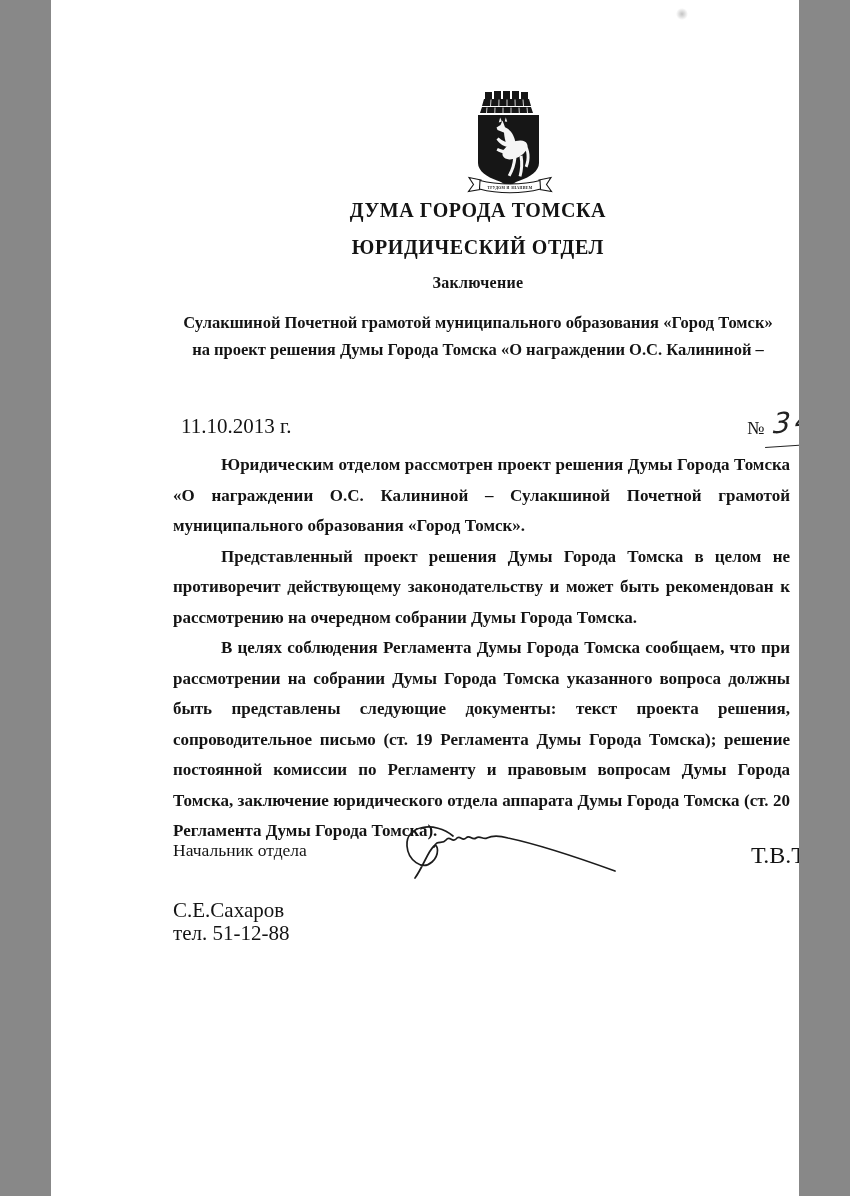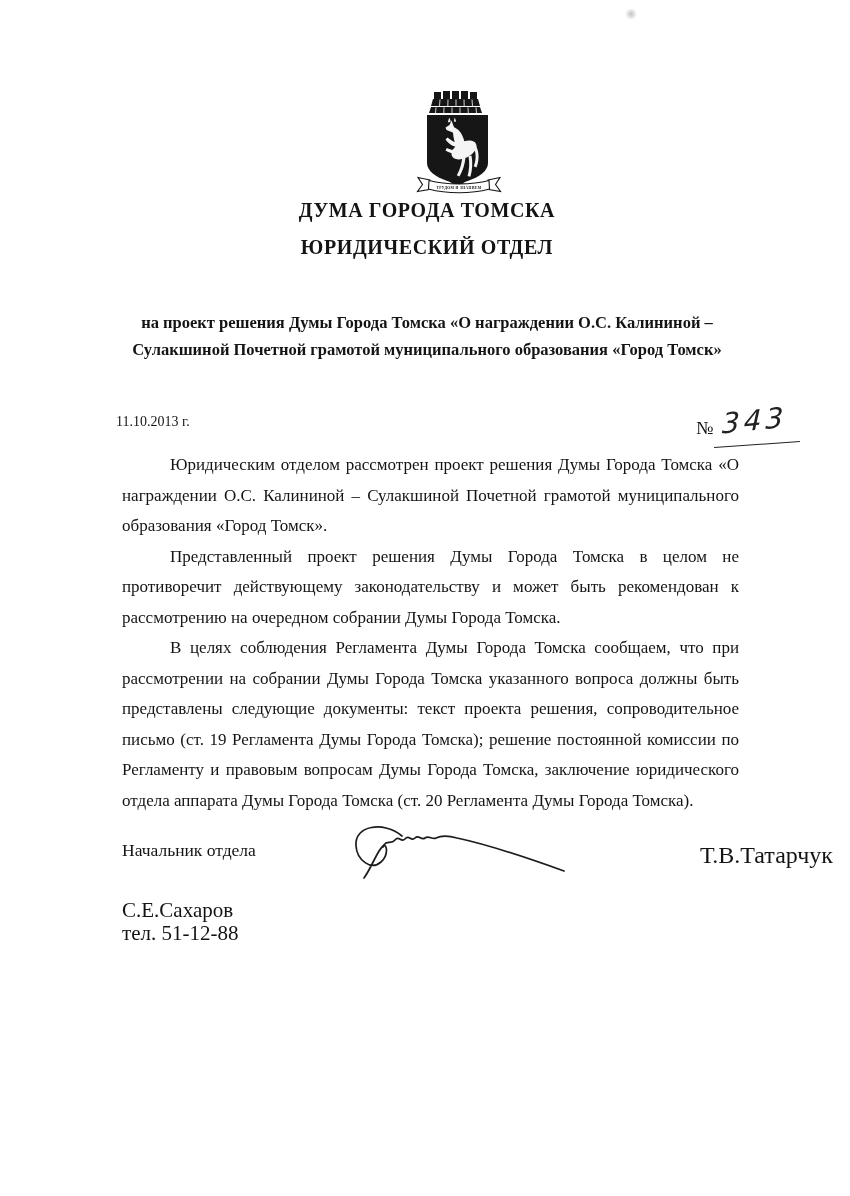--- a/index.html
+++ b/index.html
@@ -1,53 +1,53 @@
 <!DOCTYPE html>
 <html><head>
 <meta charset="utf-8">
 <style>
   * { margin:0; padding:0; box-sizing:border-box; }
   html,body { background:#888; }
   .page {
     position:relative;
-    width:850px; height:1196px;
+    width:748px; height:1196px;
     margin:0 auto;
     background:#ffffff;
     color:#141414;
     font-family:"Liberation Serif","DejaVu Serif",serif;
     overflow:hidden;
   }
   .scan-dot{
     position:absolute; left:624px; top:8px; width:14px; height:12px;
     background:radial-gradient(circle, rgba(120,120,120,.45) 0%, rgba(120,120,120,0) 65%);
   }
   .emblem{ position:absolute; left:416px; top:91px; width:86px; height:106px; }
   .center-col{ position:absolute; left:117px; width:620px; text-align:center; }
   .org-name{ top:199px; font-size:20px; font-weight:bold; letter-spacing:.6px; }
   .department{ top:236px; font-size:20px; font-weight:bold; letter-spacing:.6px; }
   .doc-type{ top:274px; font-size:16px; font-weight:bold; letter-spacing:.3px; }
   .subject{ top:309px; font-size:16.5px; font-weight:bold; line-height:27px; }
-  .date{ position:absolute; left:116px; top:414px; font-size:14px; }
+  .date{ position:absolute; left:130px; top:414px; font-size:21px; }
   .num-group{ position:absolute; left:696px; top:410px; width:110px; height:44px; }
   .num-label{ position:absolute; left:0; top:8px; font-size:18px; }
   .num-value{
     position:absolute; left:26px; top:-6px;
     font-family:"DejaVu Sans",sans-serif; font-style:italic;
     font-size:28px; transform:rotate(-6deg) skewX(-8deg); letter-spacing:4px;
     color:#222;
   }
   .num-underline{
     position:absolute; left:18px; top:34px; width:86px; height:0;
     border-top:1.8px solid #232323; transform:rotate(-4deg);
   }
   .body-text{
     position:absolute; left:122px; top:450px; width:617px;
     font-size:17px; line-height:30.5px; text-align:justify;
   }
-  .body-text p{ text-indent:48px; margin:0; }
+  .body-text p{ text-indent:48px; margin:0;font-weight:bold; }
   .sig-row{ position:absolute; left:0; top:818px; width:850px; height:70px; }
   .sig-position{ position:absolute; left:122px; top:22px; font-size:17.5px;text-align:right; }
   .sig-name{ position:absolute; left:700px; top:24px; font-size:24px; }
   .sig-image{ position:absolute; left:338px; top:0; }
   .footer{ position:absolute; left:122px; top:899px; font-size:21px; line-height:23px; }
 </style>
 </head>
 <body>
 
 <div class="page">
@@ -98,24 +98,25 @@
     <g>
       <path d="M14 89 L2 86.5 L6.5 93.5 L1.5 100.5 L13 98.5 Z" fill="#ffffff" stroke="#161616" stroke-width="1.1"></path>
       <path d="M72 89 L84 86.5 L79.5 93.5 L84.5 100.5 L73 98.5 Z" fill="#ffffff" stroke="#161616" stroke-width="1.1"></path>
       <path d="M13 89.5 C30 94 56 94 73 89.5 L73.5 98 C55 103 31 103 12.5 98 Z" fill="#ffffff" stroke="#161616" stroke-width="1.1"></path>
       <text x="43" y="97.8" text-anchor="middle" font-size="3.6" letter-spacing="0.4" fill="#161616" font-family="Liberation Serif, serif" font-weight="bold">ТРУДОМ И ЗНАНИЕМ</text>
     </g>
   </svg>
 
   <div class="center-col org-name">ДУМА ГОРОДА ТОМСКА</div>
   <div class="center-col department">ЮРИДИЧЕСКИЙ ОТДЕЛ</div>
+  <div class="center-col doc-type">Заключение</div>
 
   <div class="center-col subject">
+    <div>Сулакшиной Почетной грамотой муниципального образования «Город Томск»</div>
     <div>на проект решения Думы Города Томска «О награждении О.С. Калининой –</div>
-    <div>Сулакшиной Почетной грамотой муниципального образования «Город Томск»</div>
   </div>
 
   <div class="date">11.10.2013 г.</div>
 
   <div class="num-group">
     <span class="num-label">№</span>
     <span class="num-value">343</span>
     <span class="num-underline"></span>
   </div>
 

